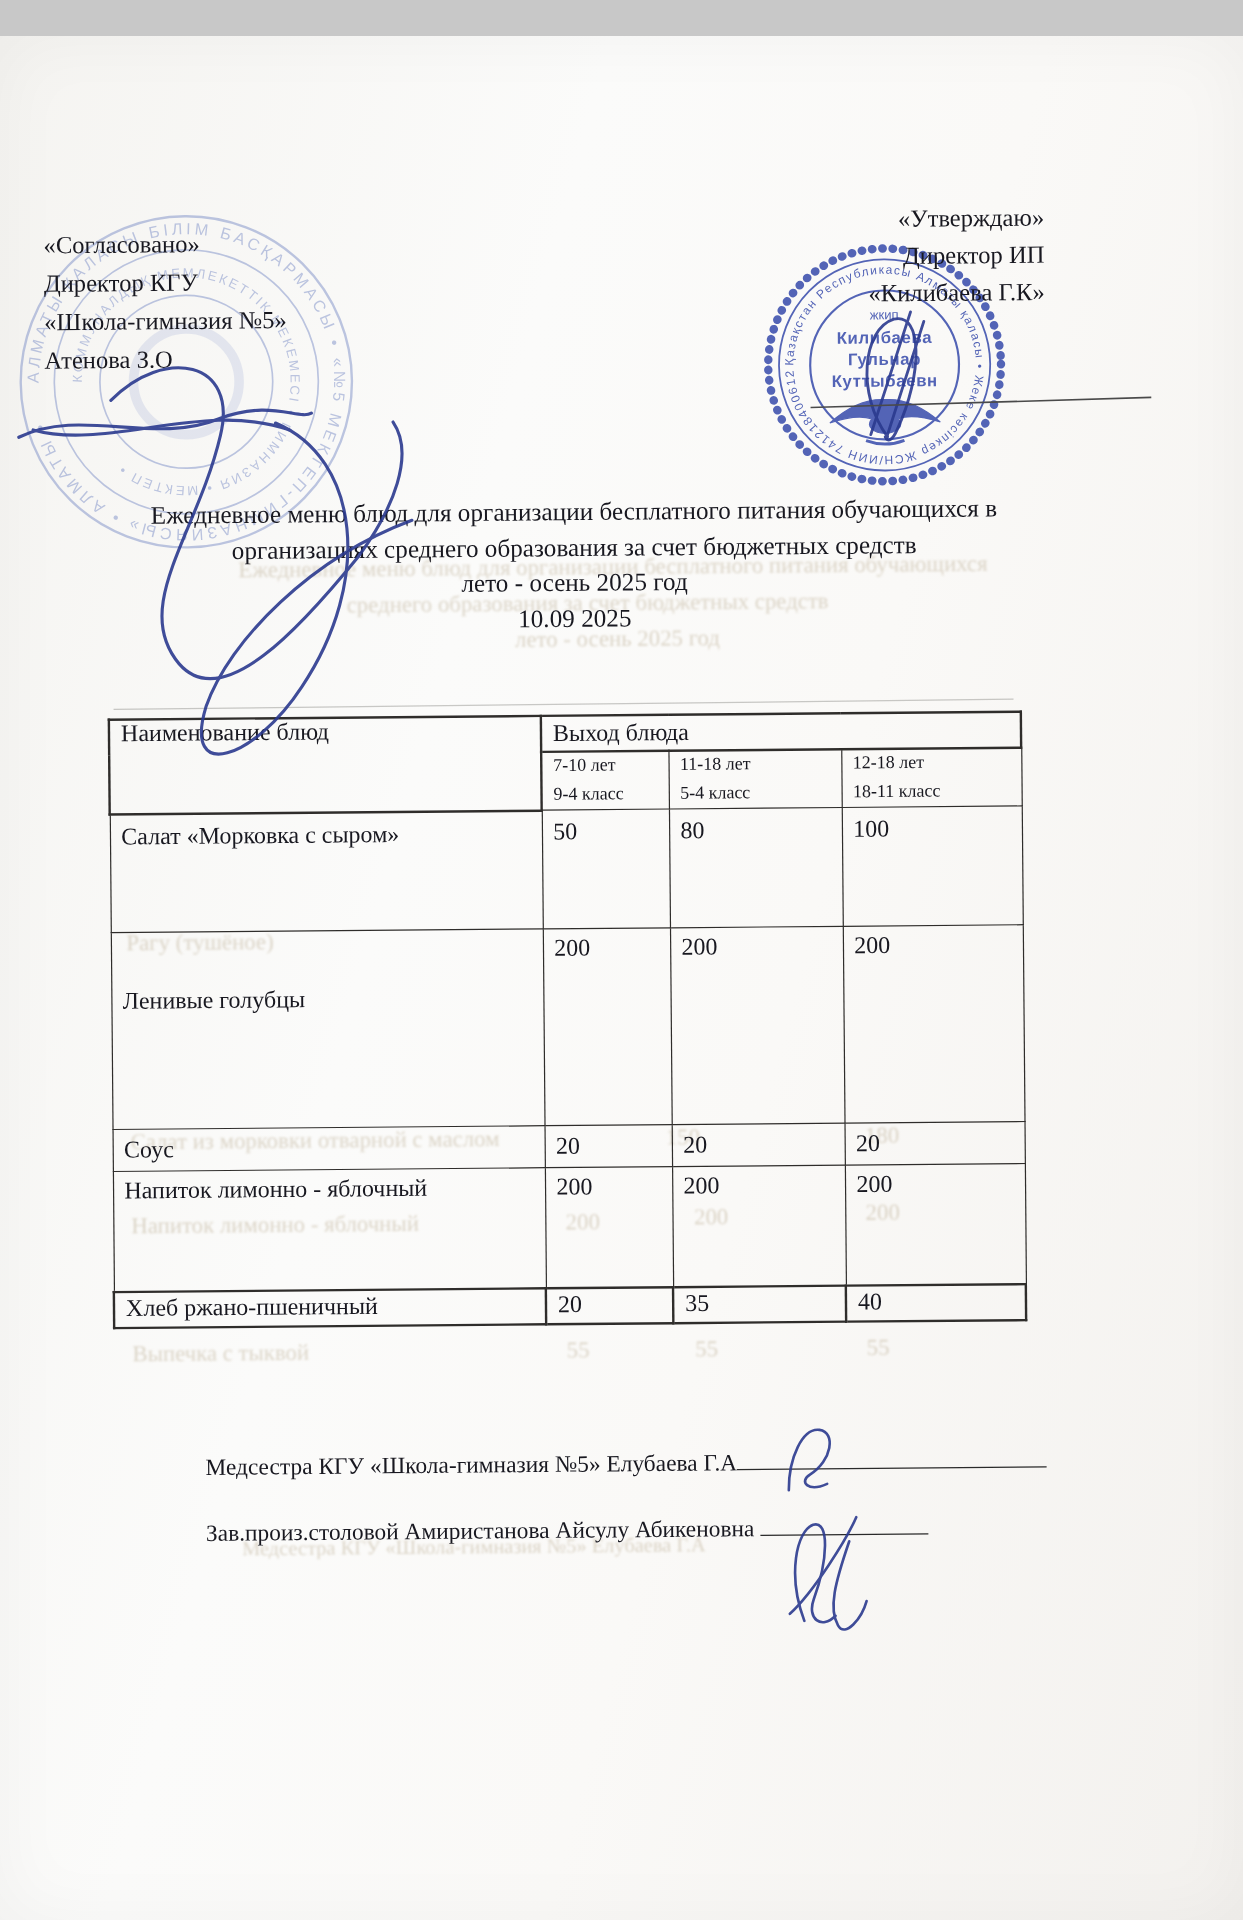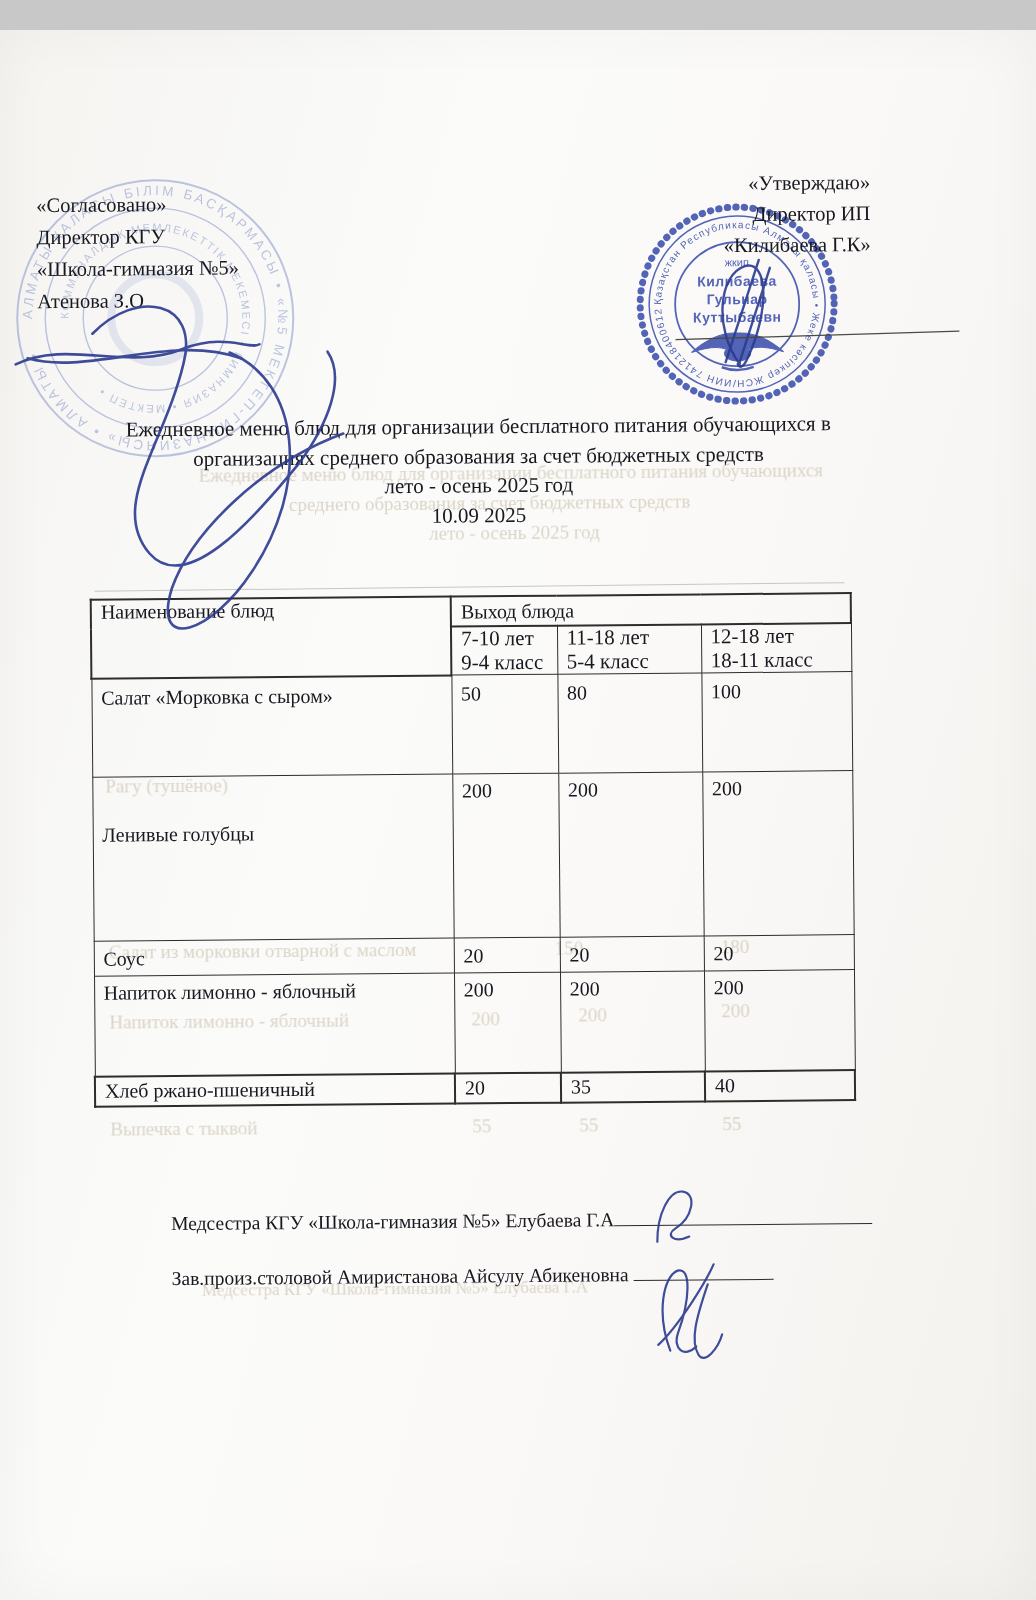--- a/index.html
+++ b/index.html
@@ -31,21 +31,21 @@
   .ghost{position:absolute;color:#b1a183;opacity:0.42;filter:blur(0.7px);font-size:19px;z-index:1;}
   .ghost.small{font-size:17px;}
 
   
   .menu-table{position:absolute;left:90px;top:565px;width:760px;border-collapse:collapse;
               font-size:20px;z-index:4;table-layout:fixed;}
   .menu-table th,.menu-table td{border:1.6px solid #2f2d2b;padding:0 0 0 9px;font-weight:normal;text-align:left;}
   .menu-table .outer{border-width:2px;}
   .c-name{vertical-align:top;padding-top:5px;}
   .c-group{text-align:center;padding:2px 0;}
-  .c-age{text-align:center;line-height:23.5px;padding:2px 0;font-size:21px;vertical-align:middle;}
+  .c-age{text-align:center;line-height:23.5px;padding:2px 0;font-size:15px;vertical-align:middle;}
   tr.r-salat td{vertical-align:top;padding-top:7px;}
   tr.r-leniv td{vertical-align:top;padding-top:5px;}
   tr.r-leniv td.dname{padding-top:46px;}
   tr.r-napit td{vertical-align:top;padding-top:5px;}
 
   
   .signoff{position:absolute;left:166px;top:1180px;font-size:19.5px;z-index:4;}
   .sig-row{position:relative;margin-bottom:33px;white-space:nowrap;}
   .sig-line{display:inline-block;border-bottom:1.4px solid #2a2a2a;height:15px;vertical-align:baseline;}
   .pre-table-line{position:absolute;left:95px;top:556px;width:750px;height:0;

